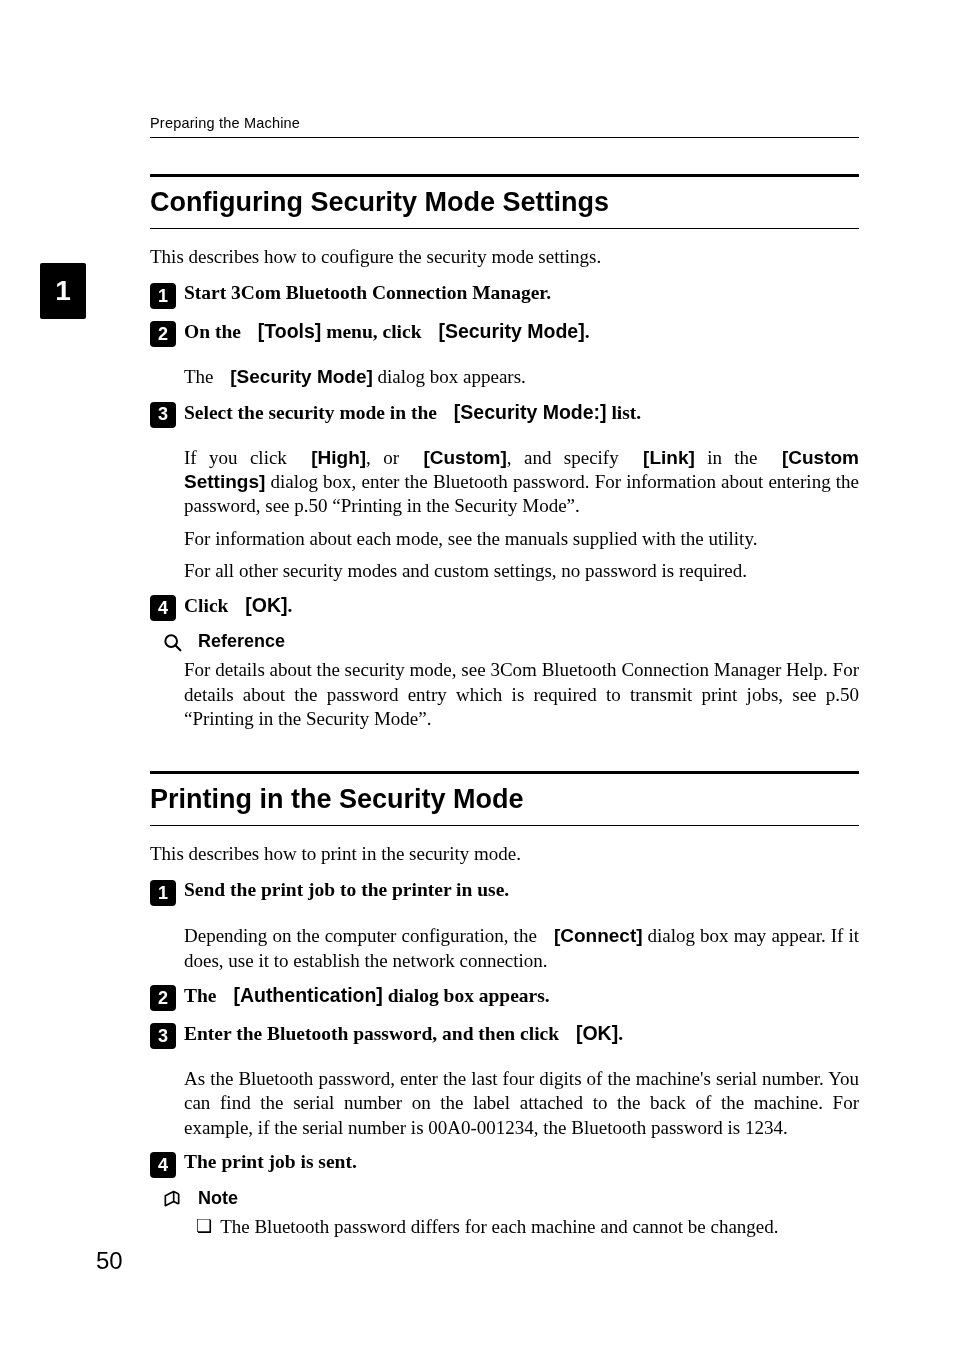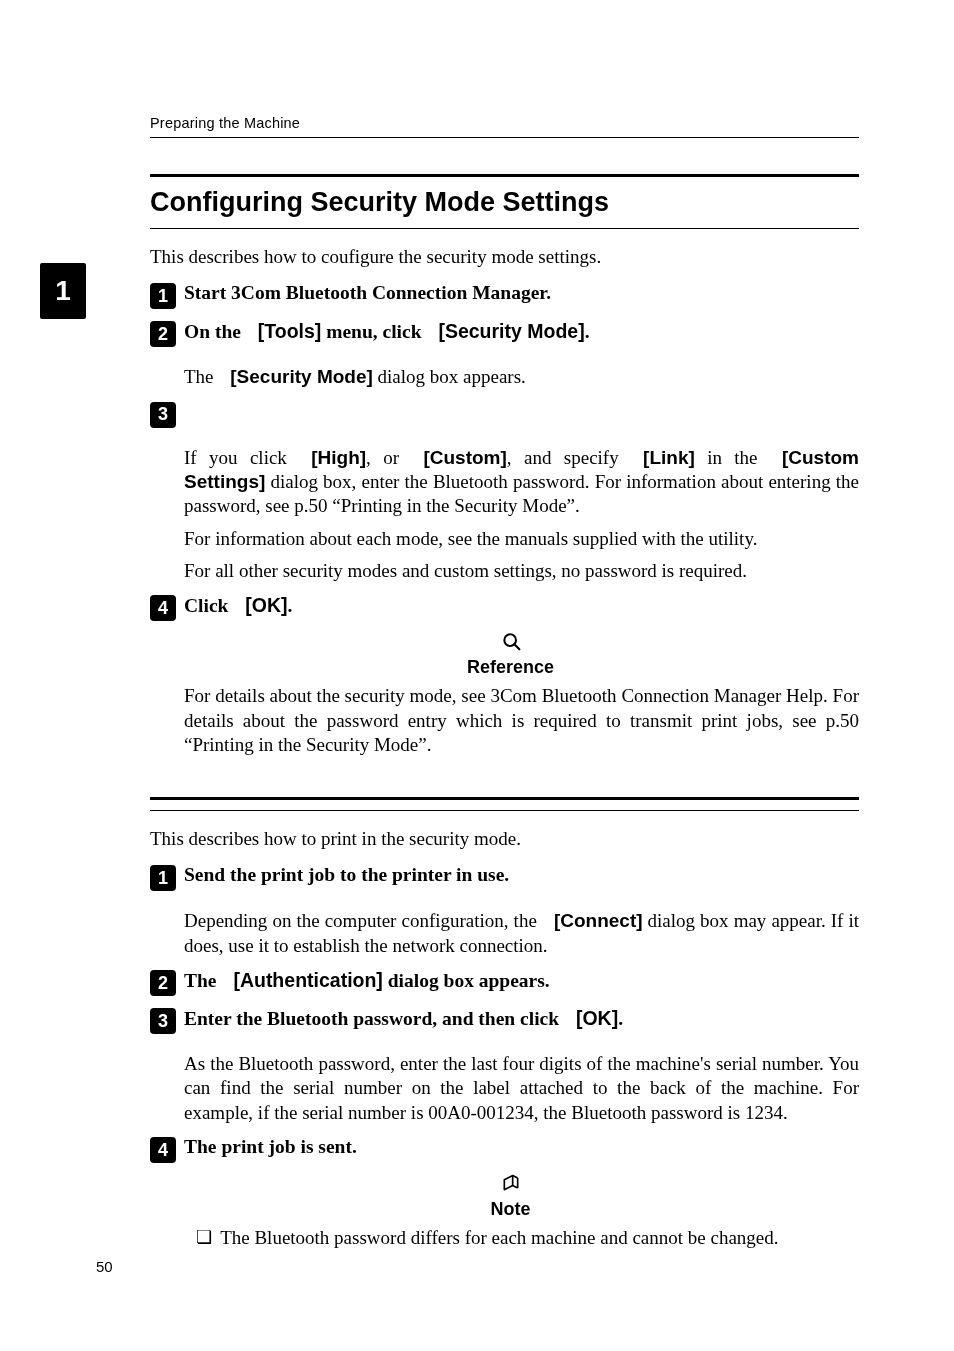--- a/index.html
+++ b/index.html
@@ -11,29 +11,29 @@
   .section-title { font-family: Arial, Helvetica, sans-serif; font-size: 27px; font-weight: 700; margin-bottom: 10px; }
   .section-rule-bot { border: 0; border-top: 1.6px solid #000; margin-bottom: 16px; }
   .para { font-size: 19px; line-height: 1.28; margin-bottom: 12px; }
   .step { margin-bottom: 10px; }
   .step-row { display: flex; align-items: flex-start; gap: 8px; }
   .num-badge { flex: 0 0 auto; width: 26px; height: 26px; border-radius: 4px; background: #000; color: #fff; font-family: Arial, Helvetica, sans-serif; font-weight: 700; font-size: 18px; display: flex; align-items: center; justify-content: center; margin-top: 2px; }
   .step-head { font-size: 19.5px; font-weight: 700; line-height: 1.28; }
   .step-body { margin-left: 34px; margin-top: 18px; }
   .step-body .para { margin-bottom: 8px; }
   .ui { font-family: Arial, Helvetica, sans-serif; font-weight: 700; padding-left: 12px; }
-  .sub-head-row { display: flex; align-items: center; gap: 6px; margin-top: 8px; margin-bottom: 6px; margin-left: 12px; flex-direction: column; }
+  .sub-head-row { display: flex; align-items: center; gap: 16px; margin-top: 8px; margin-bottom: 6px; margin-left: 12px; }
   .sub-head-label { font-family: Arial, Helvetica, sans-serif; font-weight: 700; font-size: 18px; }
   .sub-body { margin-left: 34px; }
   .bullet-row { display: flex; gap: 8px; margin-left: 12px; }
   .bullet-mark { font-size: 18px; line-height: 1.28; }
   .bullet-text { font-size: 19px; line-height: 1.28; }
   .justify { text-align: justify; }
   .side-tab { position: absolute; left: 40px; top: 263px; width: 46px; height: 56px; background: #000; color: #fff; font-family: Arial, Helvetica, sans-serif; font-weight: 700; font-size: 28px; display: flex; align-items: center; justify-content: center; border-radius: 2px; }
-  .pagenum { position: absolute; left: 96px; bottom: 76px; font-family: Arial, Helvetica, sans-serif; font-size: 15px; }
+  .pagenum { position: absolute; left: 96px; bottom: 76px; font-family: Arial, Helvetica, sans-serif; font-size: 24px; }
   svg.icon { width: 20px; height: 20px; flex: 0 0 auto; }
   .gap-before-section2 { height: 28px; }
 </style>
 </head>
 <body>
 
 <div class="page">
 
   <div class="side-tab">1</div>
 
@@ -63,20 +63,23 @@
     <div class="step-body">
       <p class="para">
         <span>The </span><span class="ui">[Security Mode]</span><span> dialog box appears.</span>
       </p>
     </div>
   </div>
 
   <div class="step">
     <div class="step-row">
       <div class="num-badge">3</div>
+      <div class="step-head">
+        <span>Select the security mode in the </span><span class="ui">[Security Mode:]</span><span> list.</span>
+      </div>
     </div>
     <div class="step-body">
       <p class="para justify">
         <span>If you click </span><span class="ui">[High]</span><span>, or </span><span class="ui">[Custom]</span><span>, and specify </span><span class="ui">[Link]</span><span> in the </span><span class="ui">[Custom Settings]</span><span> dialog box, enter the Bluetooth password. For information about entering the password, see p.50 “Printing in the Security Mode”.</span>
       </p>
       <p class="para">For information about each mode, see the manuals supplied with the utility.</p>
       <p class="para">For all other security modes and custom settings, no password is required.</p>
     </div>
   </div>
 
@@ -96,20 +99,21 @@
     </svg>
     <span class="sub-head-label">Reference</span>
   </div>
   <div class="sub-body">
     <p class="para justify">For details about the security mode, see 3Com Bluetooth Connection Manager Help. For details about the password entry which is required to transmit print jobs, see p.50 “Printing in the Security Mode”.</p>
   </div>
 
   <div class="gap-before-section2"></div>
 
   <hr class="section-rule-top">
+  <div class="section-title">Printing in the Security Mode</div>
   <hr class="section-rule-bot">
 
   <p class="para">This describes how to print in the security mode.</p>
 
   <div class="step">
     <div class="step-row">
       <div class="num-badge">1</div>
       <div class="step-head">Send the print job to the printer in use.</div>
     </div>
     <div class="step-body">

